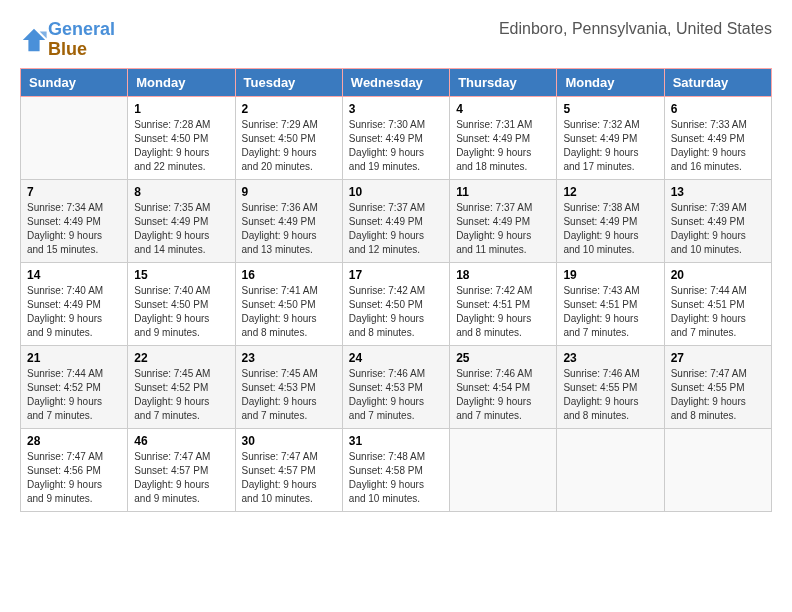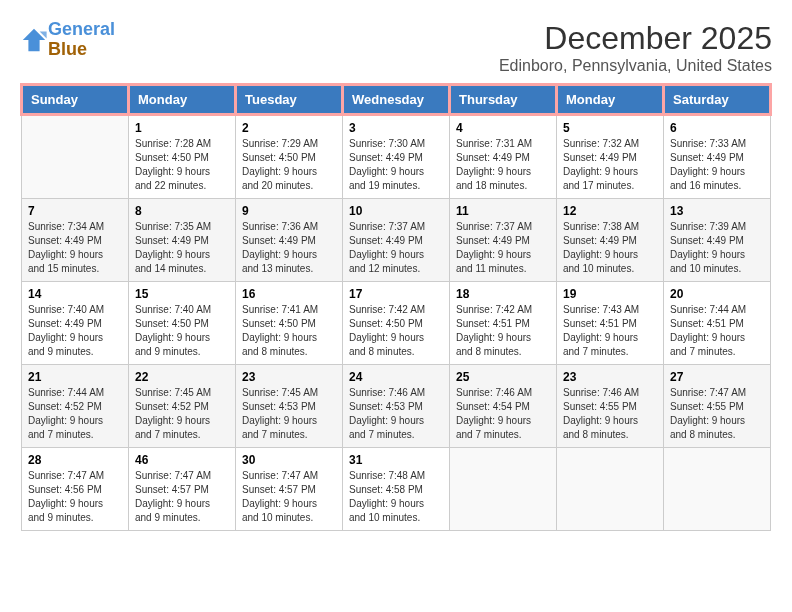--- a/index.html
+++ b/index.html
@@ -50,21 +50,21 @@
       border-collapse: collapse;
       font-size: 11px;
     }
     thead tr th {
       background-color: #3a7abf;
       color: #fff;
       text-align: left;
       padding: 6px 8px;
       font-size: 13px;
       font-weight: bold;
-      border: 3px solid #fca5a5;
+      border: 1px solid #fca5a5;
     }
     tbody tr td {
       border: 1px solid #ccc;
       vertical-align: top;
       padding: 5px 6px;
       width: 107px;
       min-height: 70px;
       background: #fff;
     }
     tbody tr:nth-child(even) td {
@@ -92,21 +92,20 @@
     <svg class="logo-icon" viewBox="0 0 40 40">
       <polygon points="20,4 36,20 28,20 28,36 12,36 12,20 4,20" fill="#4a90d9"></polygon>
       <polygon points="28,8 38,8 38,18" fill="#4a90d9" opacity="0.7"></polygon>
     </svg>
     <div class="logo-text">
       <div><span>General</span></div>
       <div><span style="color:#a16207">Blue</span></div>
     </div>
   </div>
   <div class="title-block">
-    <div class="main-title">December 2025</div>
     <div class="subtitle">Edinboro, Pennsylvania, United States</div>
   </div>
 </div>
 
 <table>
   <thead>
     <tr>
     <th>Sunday</th>
         <th>Monday</th>
         <th>Tuesday</th>

